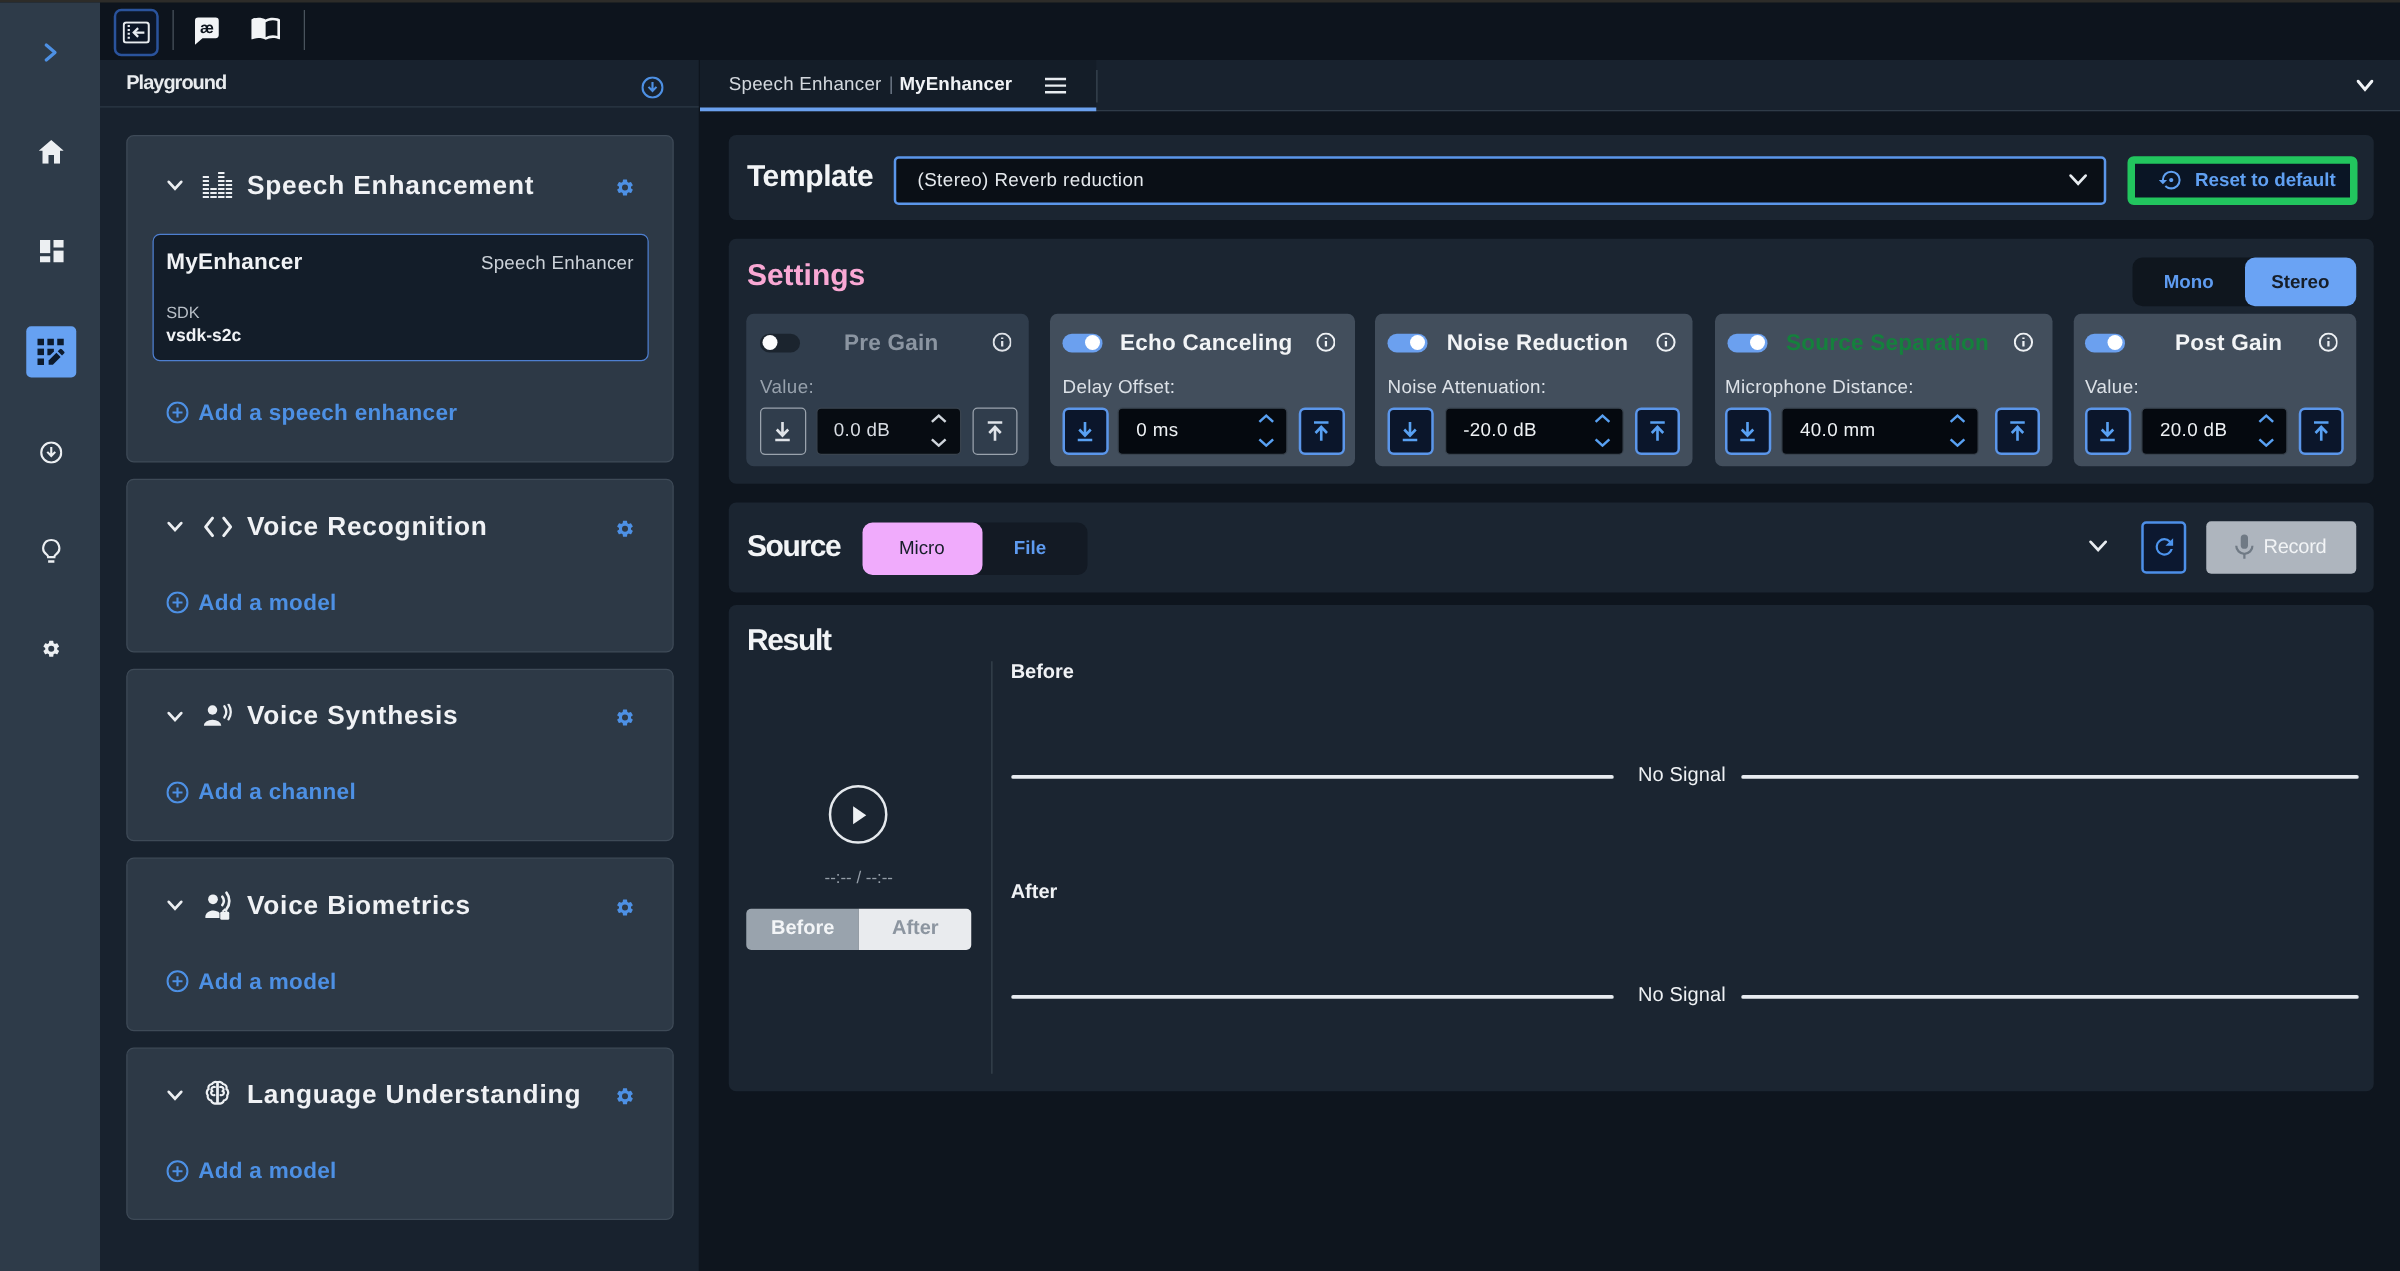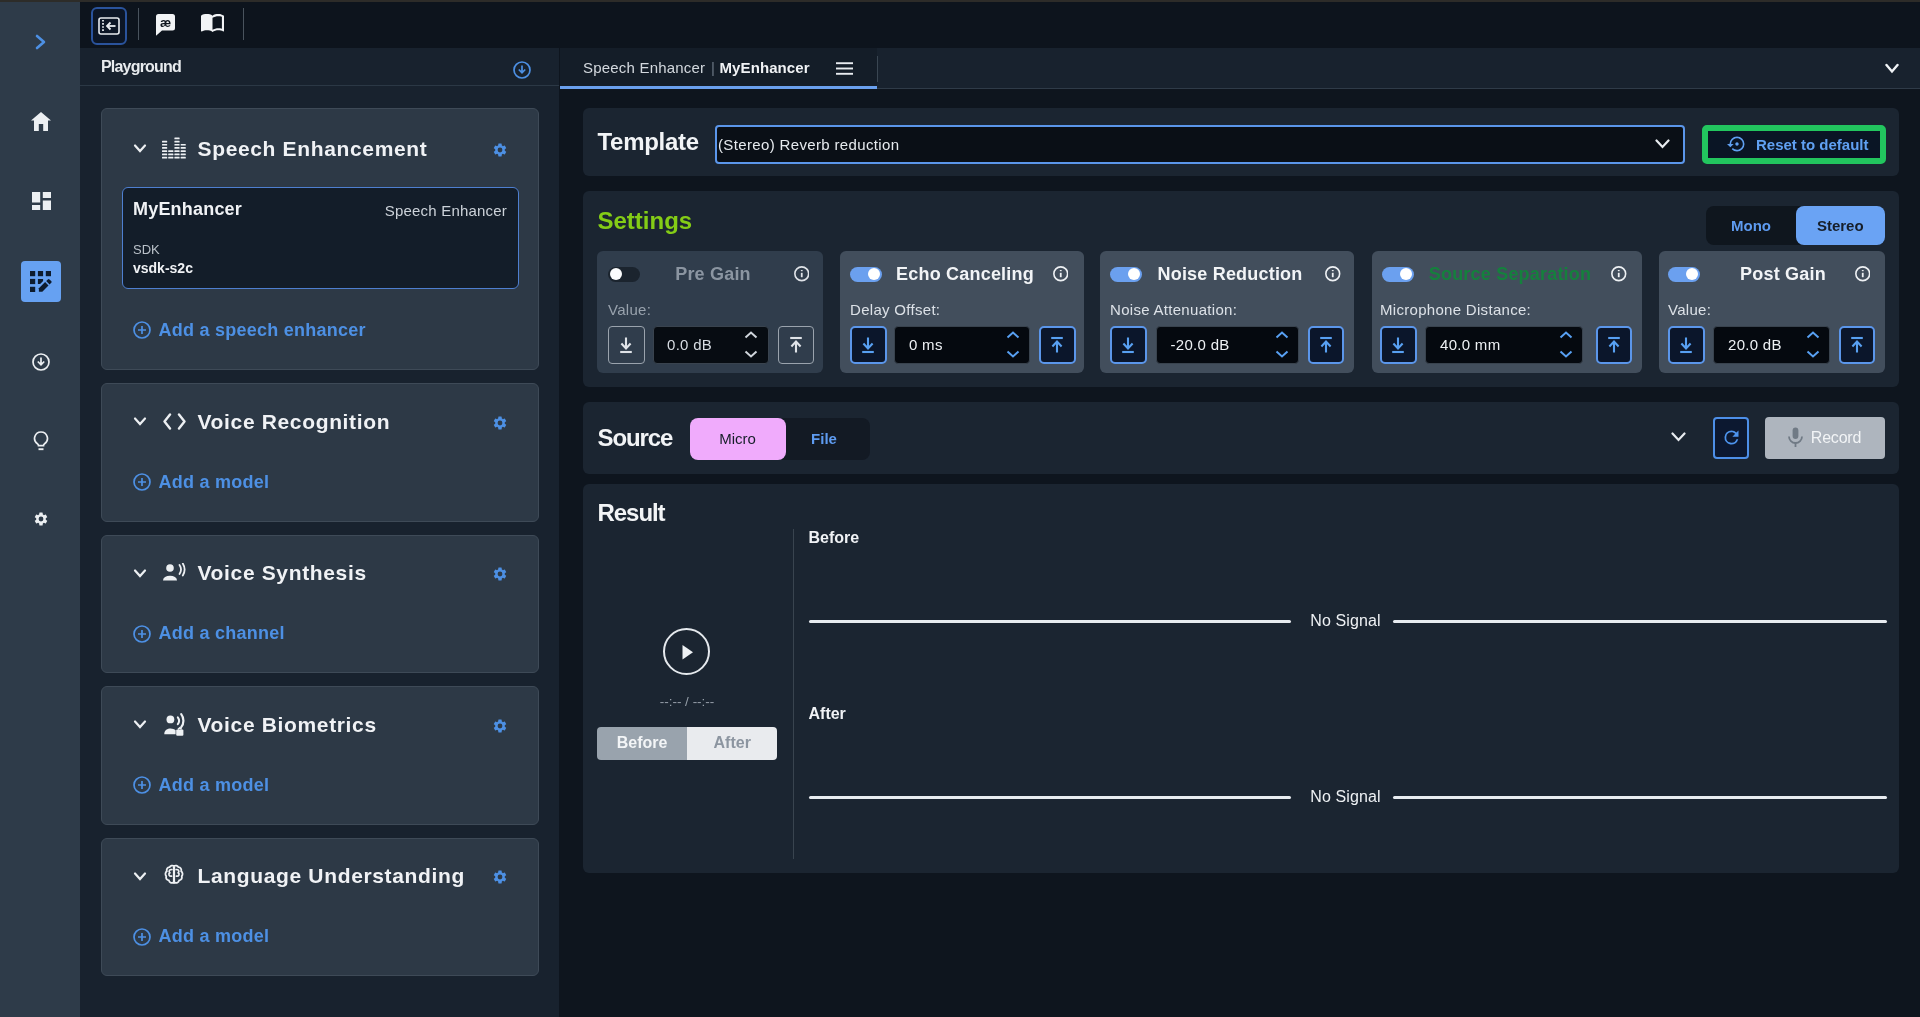--- a/index.html
+++ b/index.html
@@ -318,36 +318,36 @@
   </div>
   <div class="abs" style="left:1885px;top:63px;">
     <svg width="14" height="11" viewBox="0 0 14 11">
         <path d="M1.5 2 L7 8.5 L12.5 2" fill="none" stroke="#f0f3f6" stroke-width="2.4" stroke-linecap="round"></path>
       </svg>
   </div>
 
   <div class="abs" style="left:583px;top:108px;width:1316px;height:68px;background:#1b2531;border-radius:6px;"></div>
   <div class="abs flex" style="left:597.5px;top:108px;height:68px;font-size:24px;letter-spacing:-0.3px;font-weight:bold;color:#f2f4f6;">Template</div>
   <div class="abs flex" style="left:715px;top:124.5px;width:970px;height:39px;background:#0a0f16;border:2px solid #5b96ea;border-radius:4px;">
-    <span style="margin-left:1px;font-size:15px;letter-spacing:0.35px;color:#e6eaee;">(Stereo) Reverb reduction</span>
+    <span style="margin-left:17px;font-size:15px;letter-spacing:0.35px;color:#e6eaee;">(Stereo) Reverb reduction</span>
   </div>
   <div class="abs" style="left:1655px;top:139px;">
     <svg width="15" height="10" viewBox="0 0 15 10">
         <path d="M1.5 1.5 L7.5 8 L13.5 1.5" fill="none" stroke="#e8ecf0" stroke-width="2.2" stroke-linecap="round"></path>
       </svg>
   </div>
   <div class="abs flex" style="left:1702px;top:124.5px;width:184px;height:39px;background:#0a1525;border:6px solid #22c55e;border-radius:5px;">
     <svg width="20" height="20" viewBox="0 0 24 24" style="margin-left:19px;margin-right:9px;">
       <path fill="#60a0f2" d="M14 12c0-1.1-.9-2-2-2s-2 .9-2 2 .9 2 2 2 2-.9 2-2zm-2-9a9 9 0 0 0-9 9H0l4 4 4-4H5c0-3.87 3.13-7 7-7s7 3.13 7 7-3.13 7-7 7c-1.93 0-3.68-.79-4.94-2.06l-1.42 1.42A8.95 8.95 0 0 0 12 21a9 9 0 0 0 0-18z"></path>
     </svg>
     <span style="font-size:15px;font-weight:bold;color:#60a0f2;">Reset to default</span>
   </div>
 
   <div class="abs" style="left:583px;top:191px;width:1316px;height:196px;background:#1b2531;border-radius:6px;"></div>
-  <div class="abs flex" style="left:597.5px;top:205px;height:32px;font-size:24px;font-weight:bold;color:#84cc16;">Settings</div>
+  <div class="abs flex" style="left:597.5px;top:205px;height:32px;font-size:24px;font-weight:bold;color:#f9a8d4;">Settings</div>
 
   <div class="abs" style="left:1706px;top:205.5px;width:179px;height:39px;background:#0f161e;border-radius:8px;"></div>
   <div class="abs flex" style="left:1706px;top:205.5px;width:90px;height:39px;justify-content:center;font-size:15px;font-weight:bold;color:#5e9bf0;">Mono</div>
   <div class="abs flex" style="left:1795.5px;top:205.5px;width:89.5px;height:39px;background:#6aa3f4;border-radius:8px;justify-content:center;font-size:15px;font-weight:bold;color:#161e29;">Stereo</div>
 
   <div class="abs" style="left:597px;top:250.5px;width:226px;height:122px;background:#303d4c;border-radius:6px;"></div>
   <div class="abs" style="left:608px;top:266.5px;width:31.5px;height:15.5px;background:#1b242e;border-radius:8px;"></div>
   <div class="abs" style="left:609.5px;top:268.3px;width:12px;height:12px;background:#fbfcfd;border-radius:50%;"></div>
   <div class="abs flex" style="left:597px;top:261px;width:226px;height:26px;justify-content:center;padding-left:6px;font-size:18px;letter-spacing:0.2px;font-weight:bold;color:#8b95a1;">Pre Gain</div>
   <div class="abs" style="left:793.5px;top:266px;">

